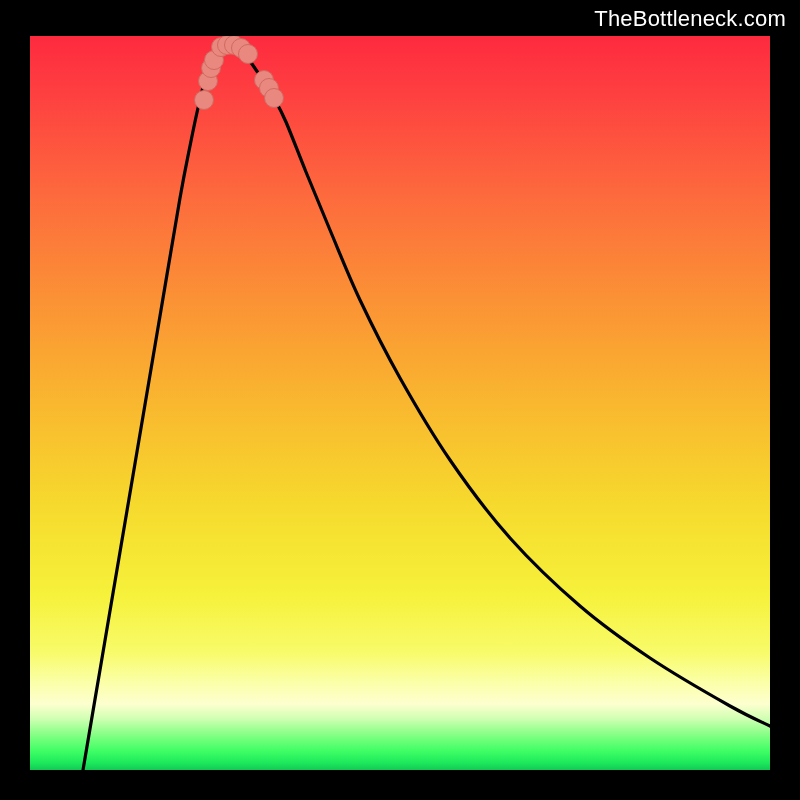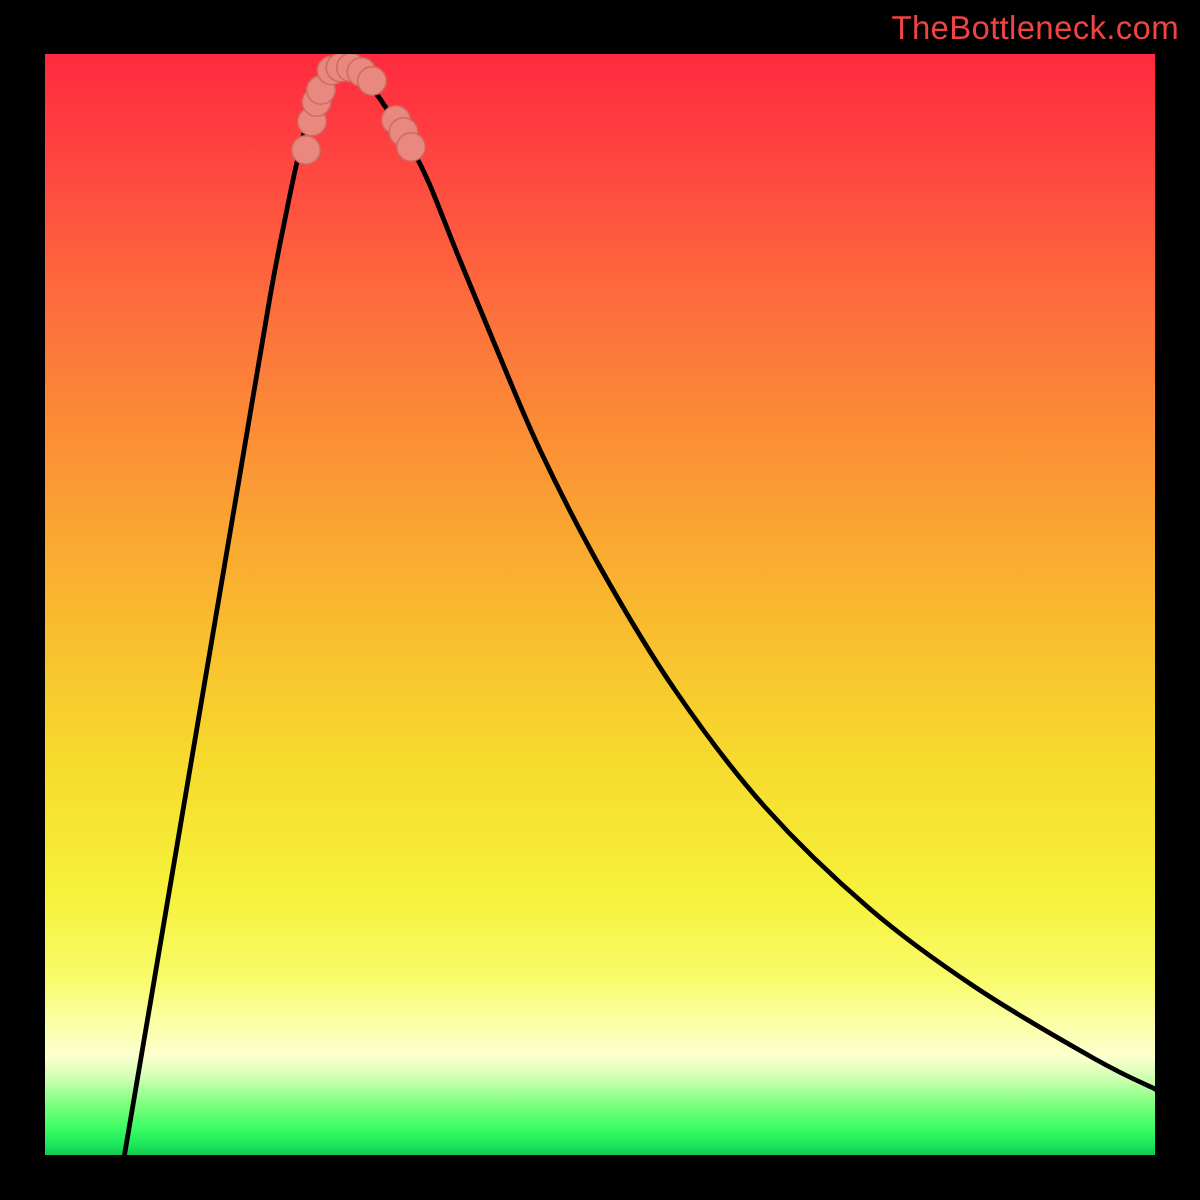--- a/index.html
+++ b/index.html
@@ -49,21 +49,21 @@
     position: absolute;
     left: 0;
     top: 0;
     width: 740px;
     height: 734px;
   }
   .watermark {
     position: absolute;
     right: 14px;
     top: 6px;
-    color: #ef4444;
+    color: #ffffff;
     font-size: 22px;
     font-weight: 500;
     letter-spacing: 0.2px;
     user-select: none;
   }
 </style>
 </head>
 <body>
 
 <div class="frame">

